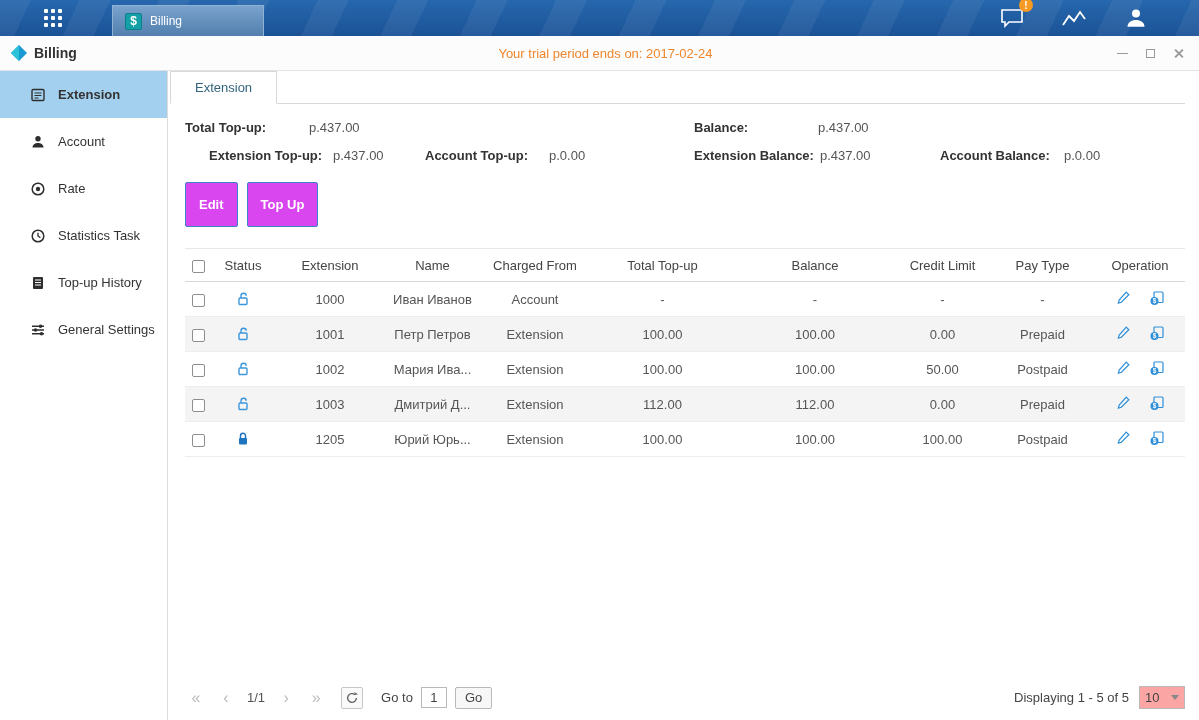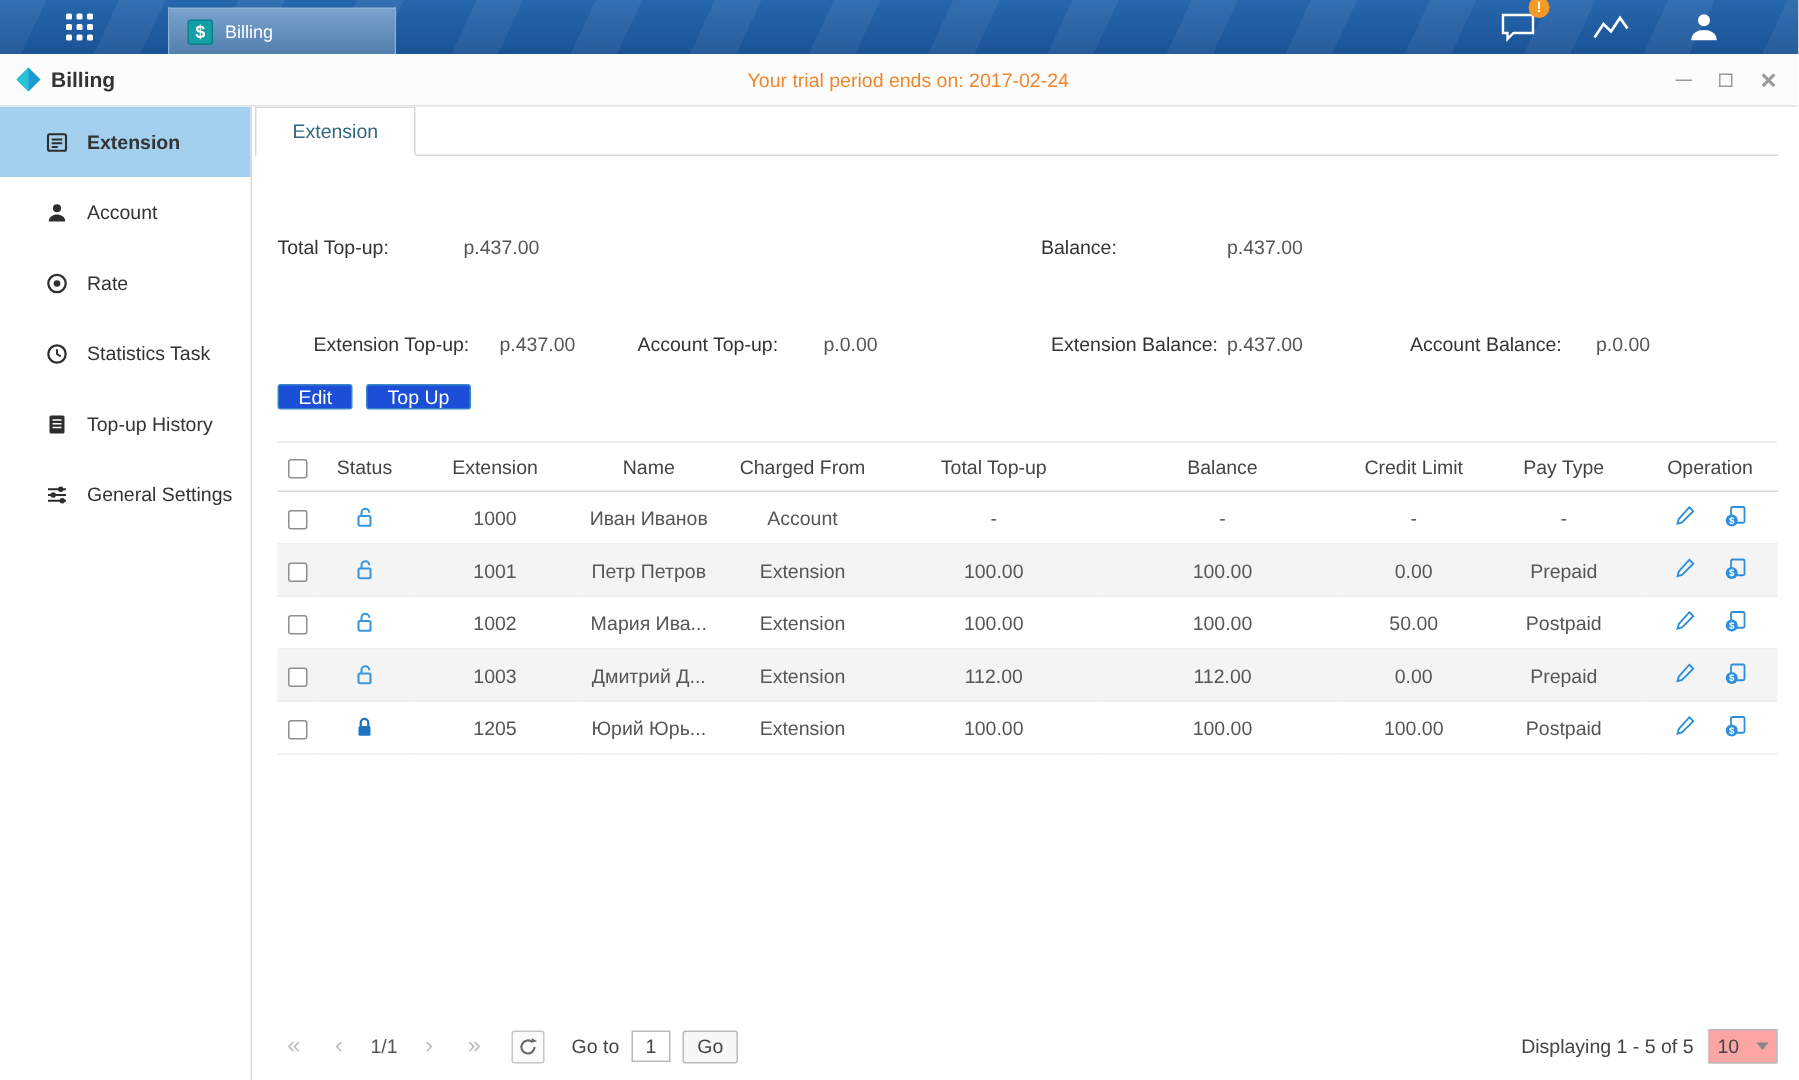--- a/index.html
+++ b/index.html
@@ -38,28 +38,28 @@
   .side-item.active{background:#a3d0ef;font-weight:bold;}
   .side-item svg{flex-shrink:0;}
 
   .main{flex:1;display:flex;flex-direction:column;min-width:0;padding:0 14px 0 2px;background:#fff;}
   .tabstrip{height:33px;border-bottom:1px solid #d8d8d8;display:flex;align-items:flex-end;flex-shrink:0;}
   .tab{height:33px;min-width:104px;padding:0 24px;display:flex;align-items:center;justify-content:center;font-size:13px;color:#33647e;cursor:pointer;}
   .tab.active{background:#fff;border:1px solid #d8d8d8;border-bottom:1px solid #fff;margin-bottom:-1px;}
 
   .summary{margin:16px 0 0 15px;display:grid;grid-template-columns:240px 269px 246px 1fr;row-gap:13px;}
   .pair{display:flex;align-items:baseline;}
-  .slabel{font-weight:normal;color:#333;min-width:124px;display:inline-block;padding-right:6px;margin-top:37px;}
+  .slabel{font-weight:bold;color:#333;min-width:124px;display:inline-block;padding-right:6px;}
   .sval{color:#555;}
   .p11{grid-row:1;grid-column:1;} .p13{grid-row:1;grid-column:3;}
   .p21{grid-row:2;grid-column:1;padding-left:24px;} .p22{grid-row:2;grid-column:2;}
   .p23{grid-row:2;grid-column:3;text-align:right;} .p24{grid-row:2;grid-column:4;}
 
   .actions{margin:19px 0 0 15px;display:flex;gap:9px;}
-  .btn{background:#1d4ed8;color:#fff;border:1px solid #3a86c8;border-radius:2px;font-size:13px;padding:0 13px;cursor:pointer;font-family:inherit;}
+  .btn{background:#d946ef;color:#fff;border:1px solid #3a86c8;border-radius:2px;font-size:13px;padding:14px 13px;cursor:pointer;font-family:inherit;font-weight:bold;}
 
   .ext-table{margin:21px 0 0 15px;border-collapse:collapse;width:calc(100% - 15px);table-layout:fixed;border-top:1px solid #e8e8e8;}
   .ext-table th{font-weight:normal;color:#444;height:33px;border-bottom:1px solid #d8d8d8;text-align:center;font-size:13px;}
   .ext-table td{height:35px;text-align:center;color:#555;font-size:13px;border-bottom:1px solid #ededed;}
   .ext-table tbody tr:nth-child(even){background:#f4f4f4;}
   .cb{appearance:none;-webkit-appearance:none;width:13px;height:13px;border:1px solid #8e8e8e;background:#fff;border-radius:2px;vertical-align:middle;cursor:pointer;margin:0;}
   .status-ico{display:inline-flex;vertical-align:middle;}
   .op-wrap{display:inline-flex;gap:18px;align-items:center;}
   .op-ico{cursor:pointer;display:inline-flex;}
 

